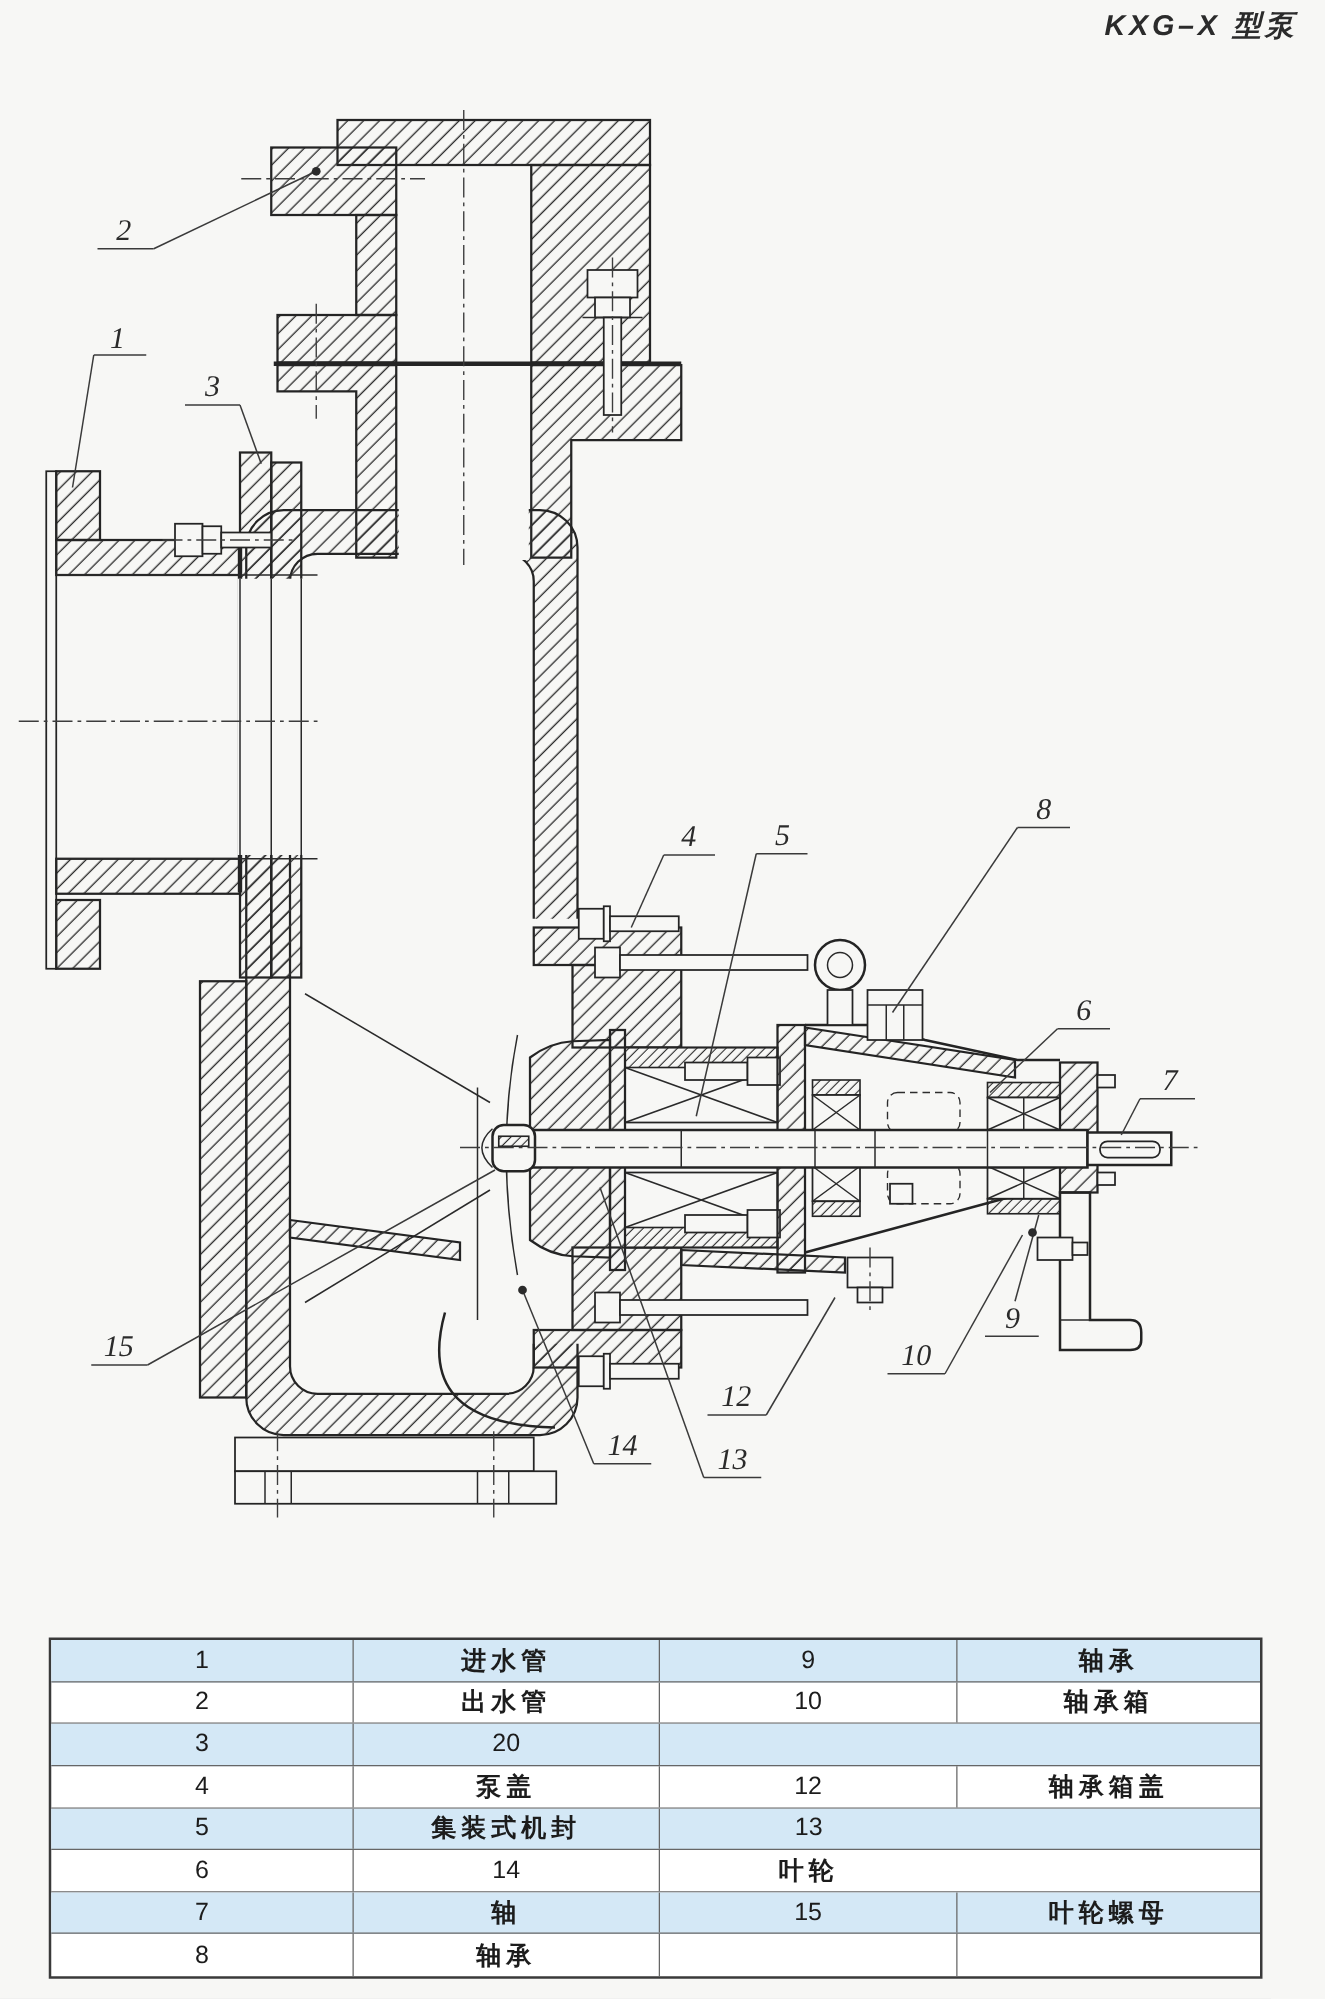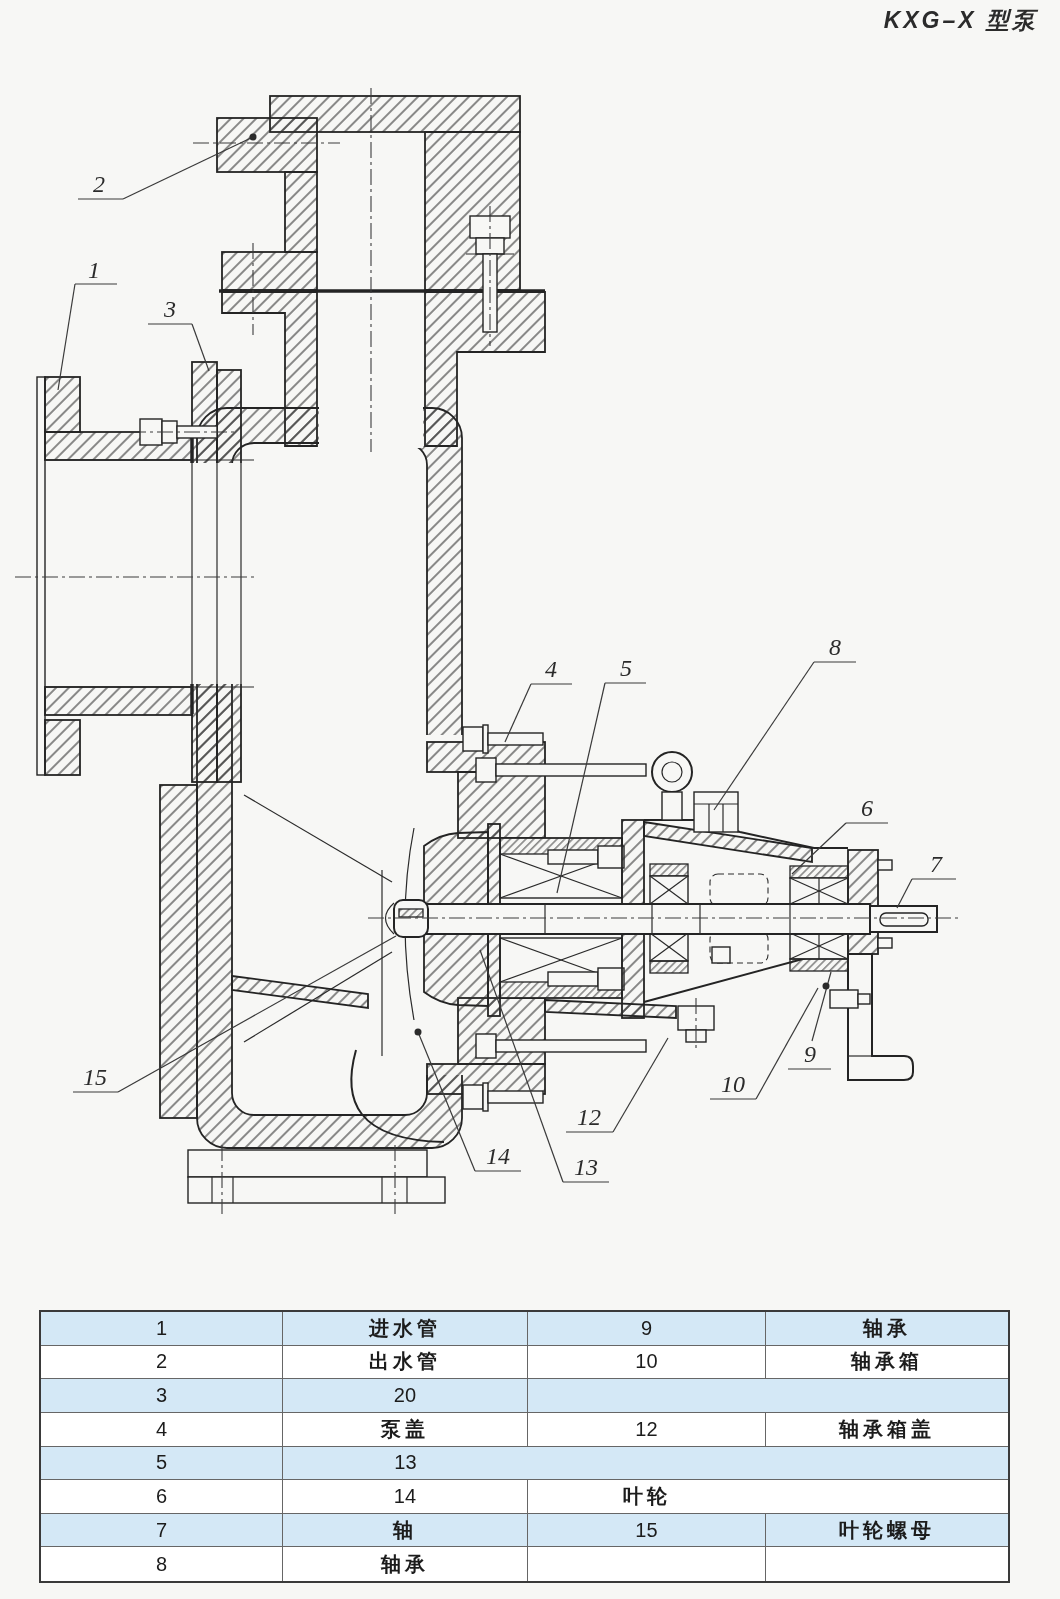--- a/index.html
+++ b/index.html
@@ -317,20 +317,21 @@
         <div class="ptc name"></div>
       </div>
       <div class="ptr">
         <div class="ptc">4</div>
         <div class="ptc name">泵盖</div>
         <div class="ptc">12</div>
         <div class="ptc name">轴承箱盖</div>
       </div>
       <div class="ptr alt">
         <div class="ptc">5</div>
+        <div class="ptc name">集装式机封</div>
         <div class="ptc">13</div>
       </div>
       <div class="ptr">
         <div class="ptc">6</div>
         <div class="ptc">14</div>
         <div class="ptc name">叶轮</div>
       </div>
       <div class="ptr alt">
         <div class="ptc">7</div>
         <div class="ptc name">轴</div>

